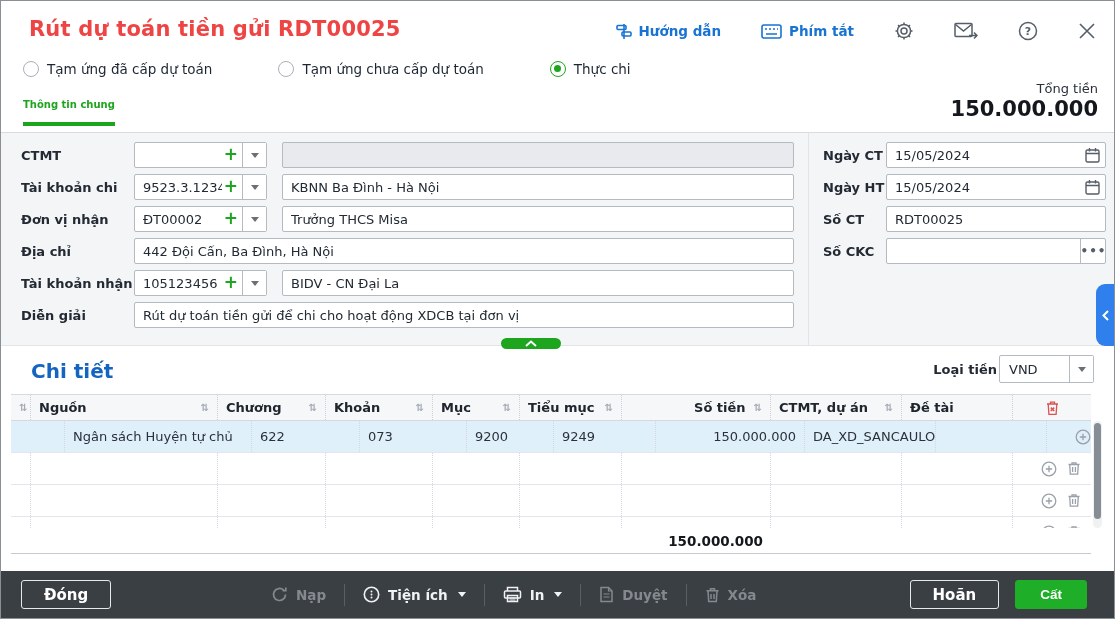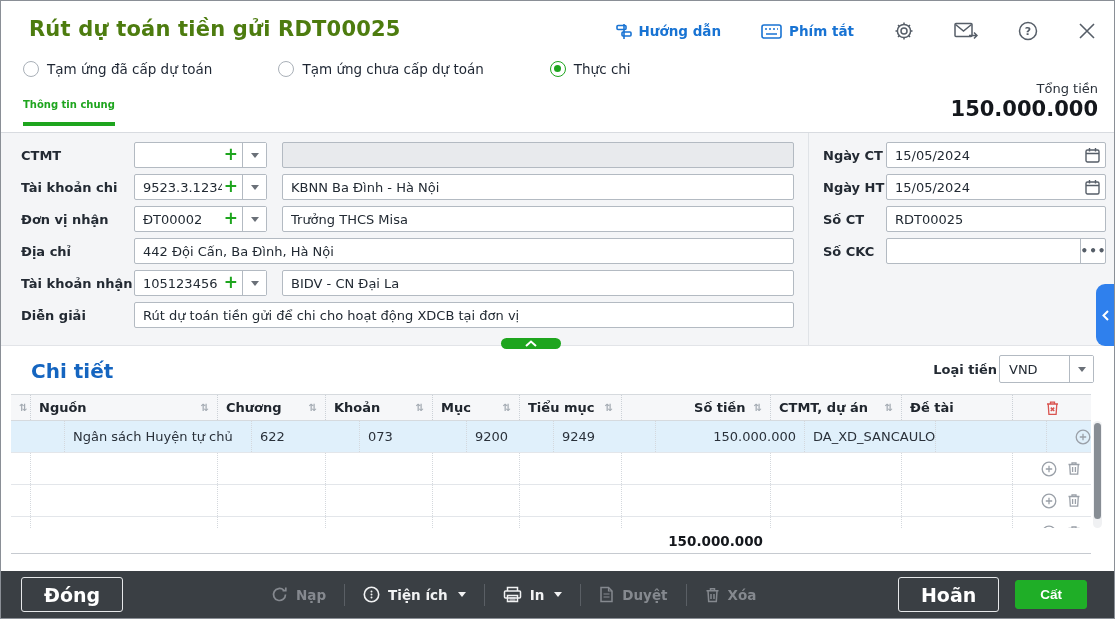--- a/index.html
+++ b/index.html
@@ -8,21 +8,21 @@
     font-family: "DejaVu Sans", "Liberation Sans", sans-serif;
     background:#e9ebee;
   }
   .window{
     position:relative; width:1115px; height:619px; background:#fff;
     border:1px solid #8a8f96; overflow:hidden; color:#222a33;
   }
 
   
   .titlebar{ position:absolute; left:0; top:0; right:0; height:56px; background:#fff; }
-  .title{ position:absolute; left:28px; top:16px; font-size:21px; font-weight:bold; color:#4d7c0f; letter-spacing:.2px;}
+  .title{ position:absolute; left:28px; top:16px; font-size:21px; font-weight:bold; color:#ef4444; letter-spacing:.2px;}
   .tb-actions{ position:absolute; right:18px; top:20px; display:flex; align-items:center; gap:40px; }
   .tb-link{ display:flex; align-items:center; gap:7px; color:#1873d3; font-size:13.5px; font-weight:600; cursor:pointer; }
   .tb-icon{ display:flex; align-items:center; color:#565e68; cursor:pointer; }
 
   
   .radio-row{ position:absolute; left:22px; top:60px; display:flex; gap:66px; align-items:center; }
   .radio{ display:flex; align-items:center; gap:8px; font-size:13.5px; color:#1e2633; cursor:pointer;}
   .rb{ width:16px; height:16px; border-radius:50%; border:1.5px solid #a9b0b8; background:#fff; display:inline-block; position:relative;}
   .radio.sel .rb{ border-color:#1ea51e; }
   .radio.sel .rb::after{ content:""; position:absolute; left:3px; top:3px; width:7px; height:7px; border-radius:50%; background:#1ea51e;}
@@ -78,21 +78,21 @@
   .td.right{ justify-content:flex-end;}
   .actions-cell{ display:flex; align-items:center; justify-content:flex-end; gap:10px; padding:0 10px; color:#9aa0a8;}
   .rows-clip{ height:107px; overflow:hidden; }
   .total-row{ height:26px; border-bottom:1px solid #c6cad0; display:grid; grid-template-columns:20px 187px 108px 107px 87px 102px 149px 131px 111px 78px; align-items:center; background:#fff;}
   .total-cell{ grid-column:7; text-align:right; padding-right:8px; font-weight:bold; font-size:13.5px; color:#14171c;}
   .vscroll{ position:absolute; left:1092px; top:420px; width:9px; height:107px; background:#f0f1f3; border-radius:5px;}
   .vthumb{ position:absolute; left:1px; top:2px; width:7px; height:96px; background:#878d94; border-radius:4px;}
 
   
   .footer{ position:absolute; left:0; right:0; bottom:0; height:47px; background:#3a3f44; display:flex; align-items:center;}
-  .btn-outline{ height:35px; padding:0 22px; background:transparent; border:1px solid #e6e8ea; border-radius:3px; color:#fff; font-size:19px; font-weight:bold; cursor:pointer; font-family:inherit;}
+  .btn-outline{ height:29px; padding:0 22px; background:transparent; border:1px solid #e6e8ea; border-radius:3px; color:#fff; font-size:15px; font-weight:bold; cursor:pointer; font-family:inherit;}
   .btn-close{ margin-left:20px; }
   .toolbar{ position:absolute; left:270px; top:0; bottom:0; display:flex; align-items:center; gap:18px;}
   .tbtn{ display:flex; align-items:center; gap:8px; font-size:13.5px; font-weight:bold; color:#f1f2f3; cursor:pointer;}
   .tbtn.dim{ color:#85898f; cursor:default;}
   .tbtn .dd{ width:0; height:0; border-left:4px solid transparent; border-right:4px solid transparent; border-top:5px solid currentColor; margin-left:2px;}
   .sep{ width:1px; height:22px; background:#5a5f65;}
   .footer-right{ position:absolute; right:27px; display:flex; gap:16px; align-items:center;}
   .btn-green{ height:29px; padding:0 24px; background:#1fae27; border:1px solid #1fae27; border-radius:3px; color:#fff; font-size:13.5px; font-weight:bold; cursor:pointer; font-family:Liberation Sans, sans-serif;}
   svg{ display:block; }
 </style>

